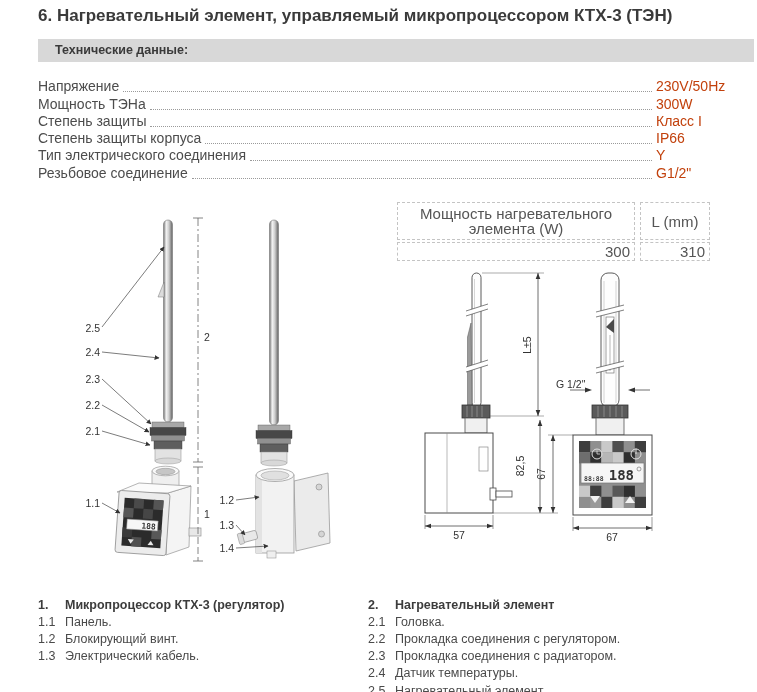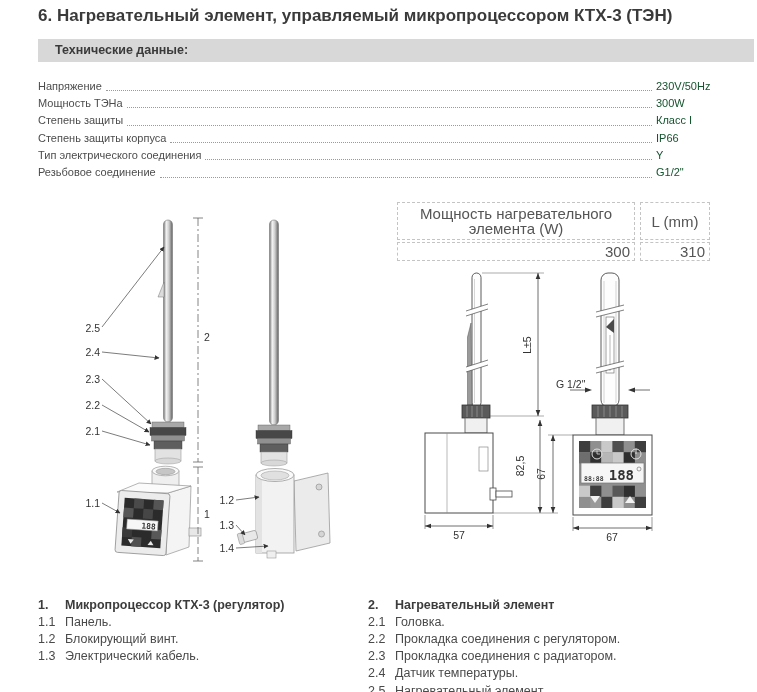--- a/index.html
+++ b/index.html
@@ -3,24 +3,24 @@
 <meta charset="utf-8">
 <style>
   html,body{margin:0;padding:0;background:#fff;}
   #page{position:relative;width:757px;height:692px;background:#ffffff;
         font-family:"Liberation Sans",sans-serif;color:#4a4a4a;overflow:hidden;}
   .abs{position:absolute;}
   #doc-title{left:38px;top:6px;width:690px;font-size:17px;font-weight:bold;color:#3a3a3a;}
   #section-bar{left:38px;top:39px;width:716px;height:23px;background:#d8d8d8;}
   #section-bar span{display:block;padding-left:17px;line-height:23px;font-size:12.5px;font-weight:bold;color:#3a3a3a;}
   #spec-list{left:38px;top:77px;width:675px;}
-  .spec-row{display:flex;align-items:center;height:17.3px;font-size:11px;color:#4c4c4c;}
+  .spec-row{display:flex;align-items:flex-end;height:17.3px;font-size:14px;color:#4c4c4c;}
   .spec-row .lbl{flex:none;white-space:nowrap;}
   .spec-row .leader{flex:1;border-bottom:1.5px dotted #9a9a9a;margin:0 4px 2px 4px;height:12px;}
-  .spec-row .val{flex:none;width:57px;white-space:nowrap;color:#14532d;}
+  .spec-row .val{flex:none;width:57px;white-space:nowrap;color:#c2410c;}
   #power-table{left:392px;top:200px;border-collapse:separate;border-spacing:5px 2px;font-size:15px;color:#555;}
   #power-table th,#power-table td{border:1px dashed #c4c4c4;font-weight:normal;text-align:center;vertical-align:middle;}
   #power-table th{height:34px;line-height:15px;padding:1px 6px;}
   #power-table td{height:17px;padding:0 4px;text-align:right;}
   .col-power{width:224px;}
   .col-length{width:56px;}
   #legend-1{left:38px;top:596px;width:305px;}
   #legend-2{left:368px;top:596px;width:380px;}
   .leg-row{display:flex;height:17.2px;font-size:12.5px;color:#4a4a4a;align-items:center;}
   .leg-row .num{flex:none;width:27px;}

